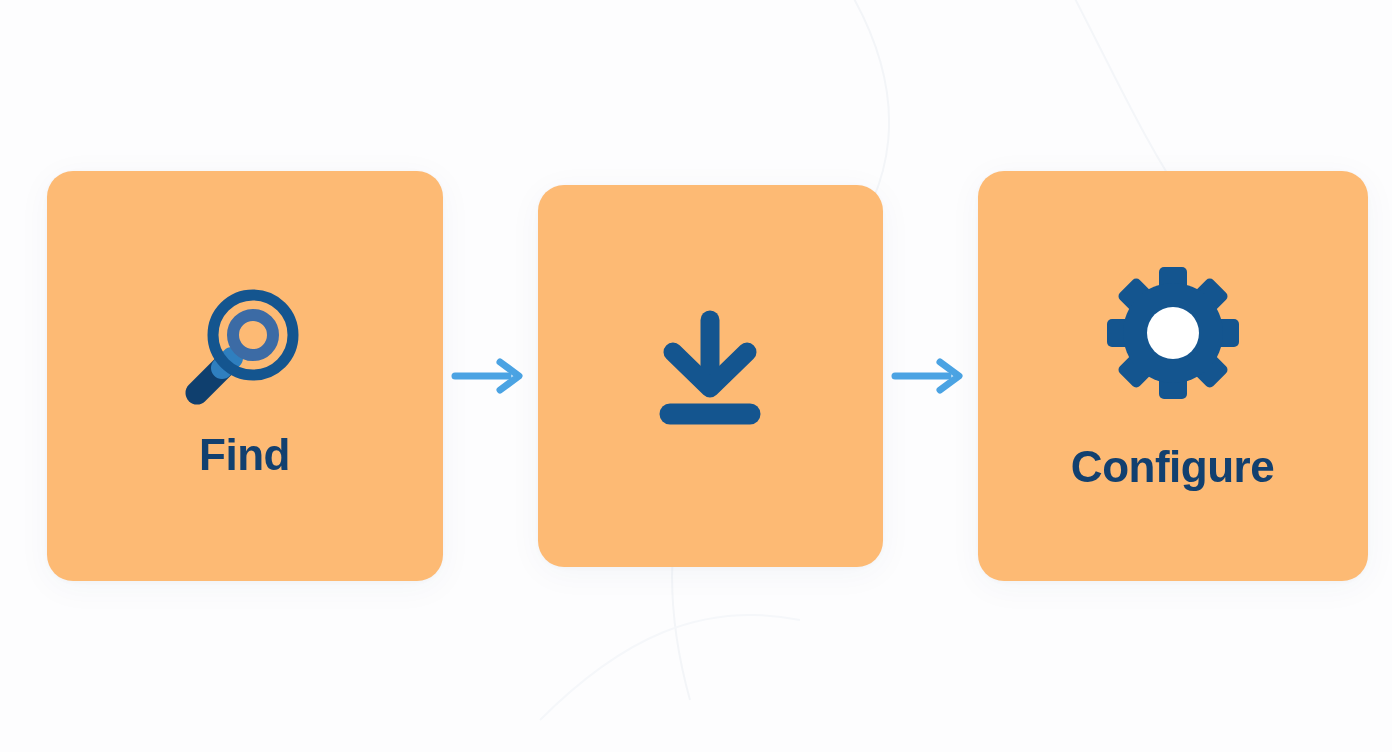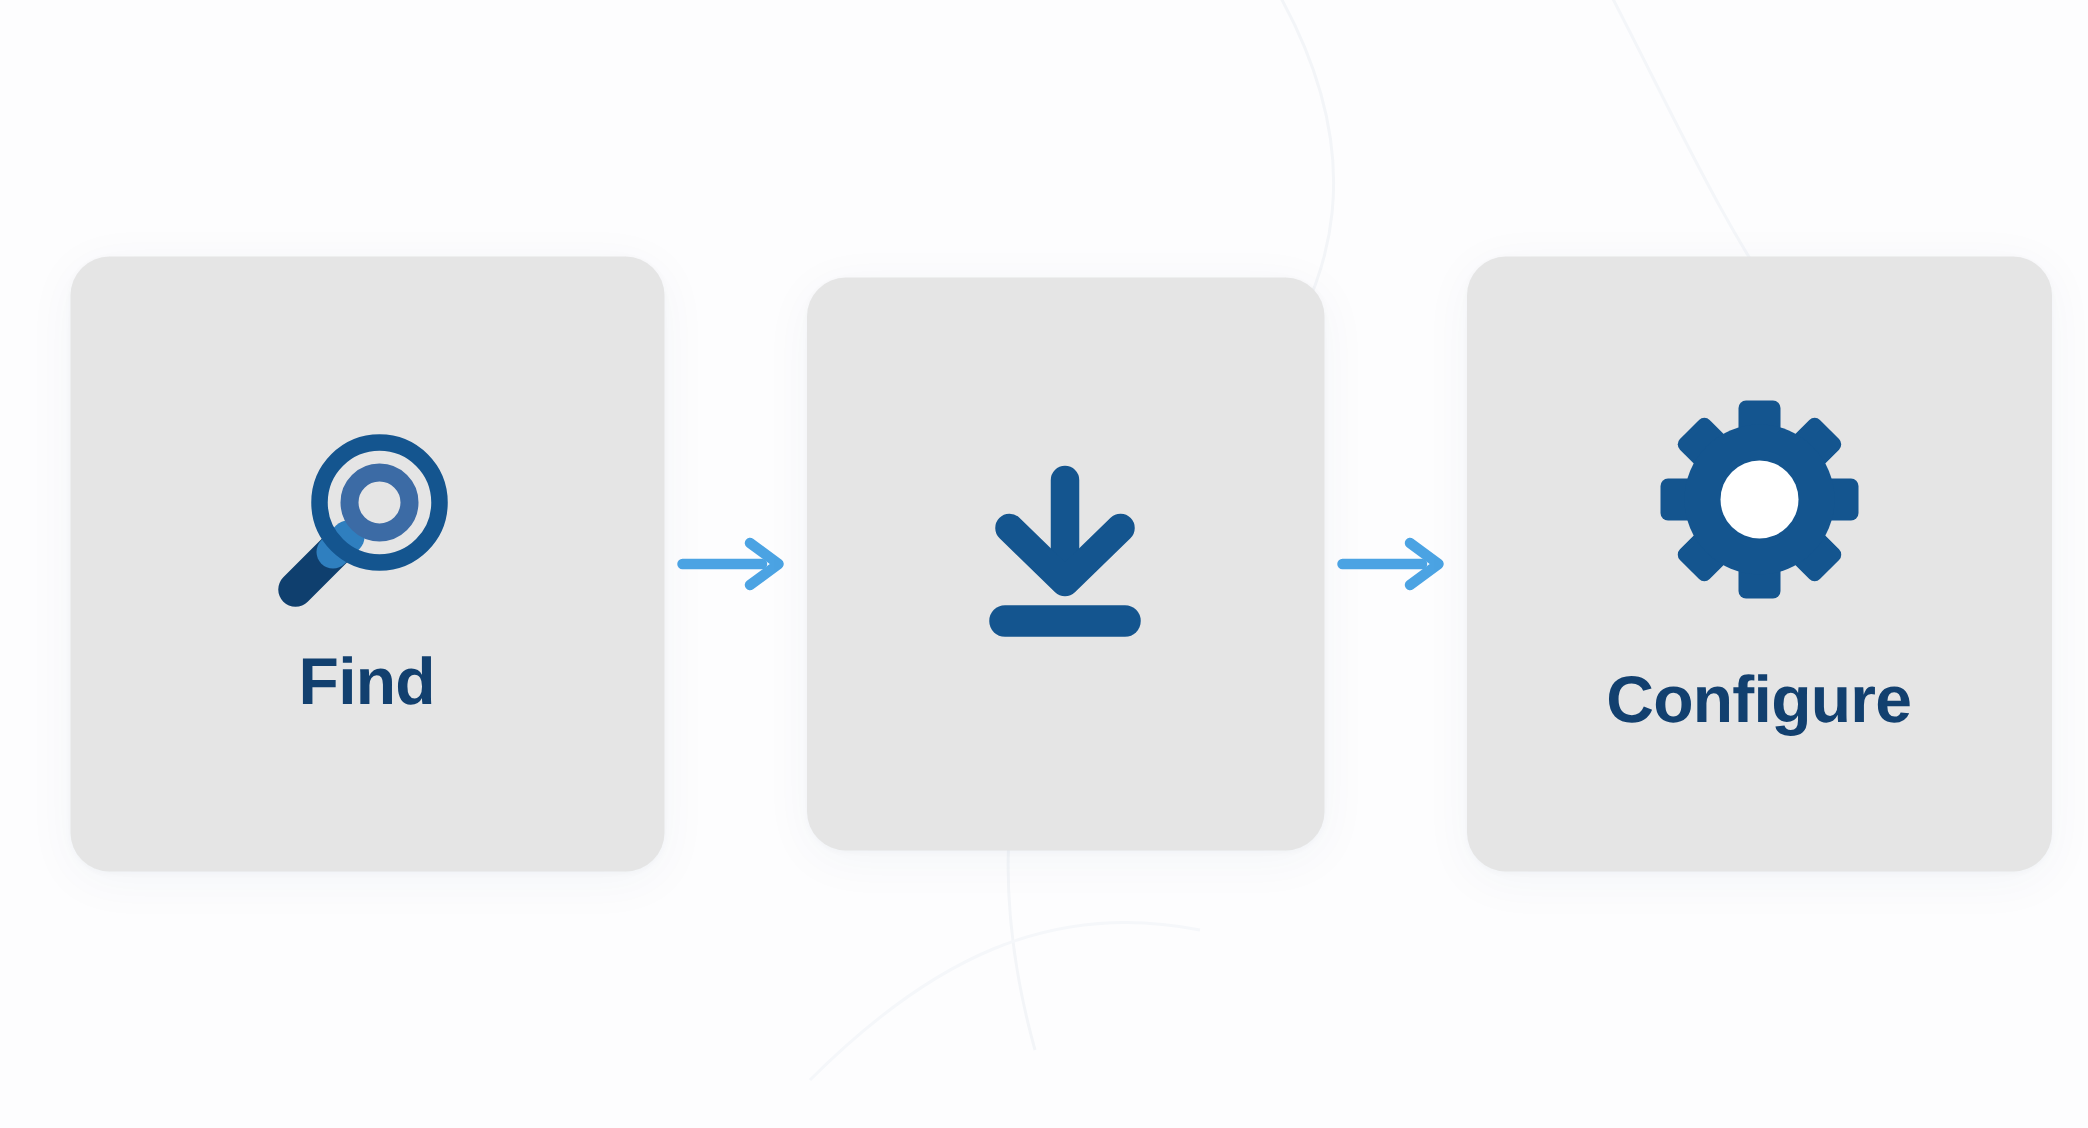--- a/index.html
+++ b/index.html
@@ -32,21 +32,21 @@
     z-index: 1;
   }
 
   .flow {
     display: flex;
     align-items: center;
     justify-content: center;
   }
 
   .card {
-    background: #e5e5e5;
+    background: #fdba74;
     border-radius: 26px;
     display: flex;
     flex-direction: column;
     align-items: center;
     justify-content: center;
     box-shadow: 0 6px 34px rgba(24, 60, 110, 0.045),
                 0 1px 4px rgba(24, 60, 110, 0.03);
   }
   .card-1 { width: 396px; height: 410px; }
   .card-2 { width: 345px; height: 382px; }

